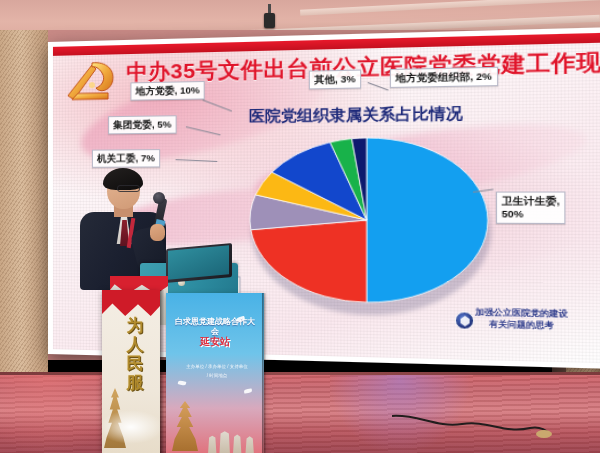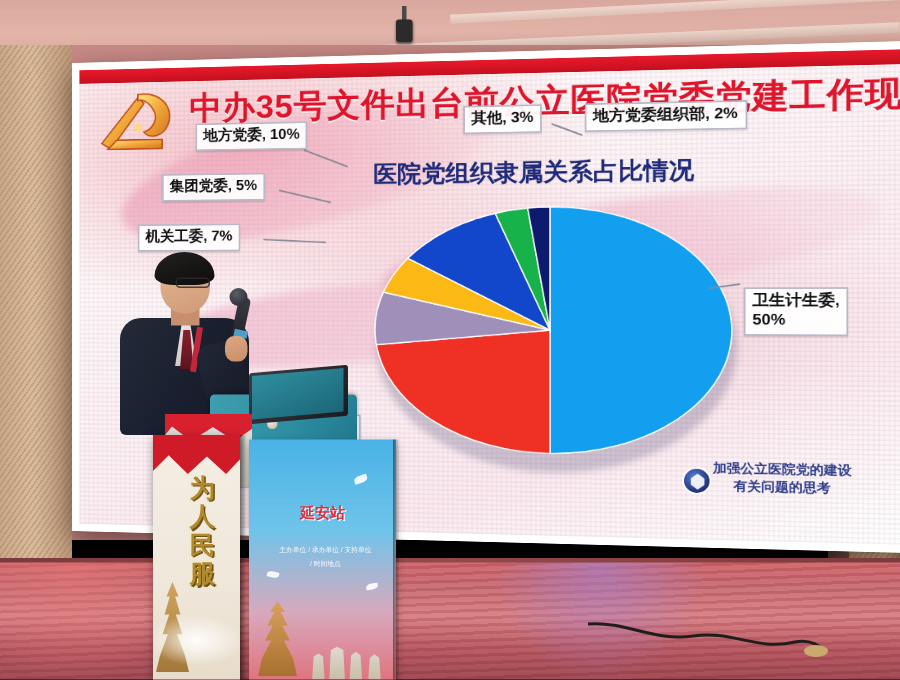--- a/index.html
+++ b/index.html
@@ -439,20 +439,21 @@
     <div class="bg-pagoda"></div>
     <div class="bg-chars">为<br>人<br>民<br>服</div>
     <div class="bg-glow"></div>
   </div>
   <div class="banner-edge" style="left:160px;top:290px;height:163px"></div>
 
   <div class="banner-blue">
     <div class="bb-dove" style="left:70px;top:24px;width:9px;height:5px;transform:rotate(-18deg)"></div>
     <div class="bb-dove" style="left:12px;top:88px;width:8px;height:4px;transform:rotate(14deg)"></div>
     <div class="bb-dove" style="left:78px;top:96px;width:8px;height:4px;transform:rotate(-10deg)"></div>
+    <div class="bb-title">白求恩党建战略合作大会</div>
     <div class="bb-sub">延安站</div>
     <div class="bb-lines">主办单位 / 承办单位 / 支持单位 / 时间地点</div>
     <div class="bb-pagoda"></div>
     <div class="bb-figs"></div>
   </div>
   <div class="banner-edge" style="left:262px;top:293px;height:160px"></div>
 
   <div class="floor"></div>
   <div class="floor-glow"></div>
   <div class="floor-glow2"></div>

